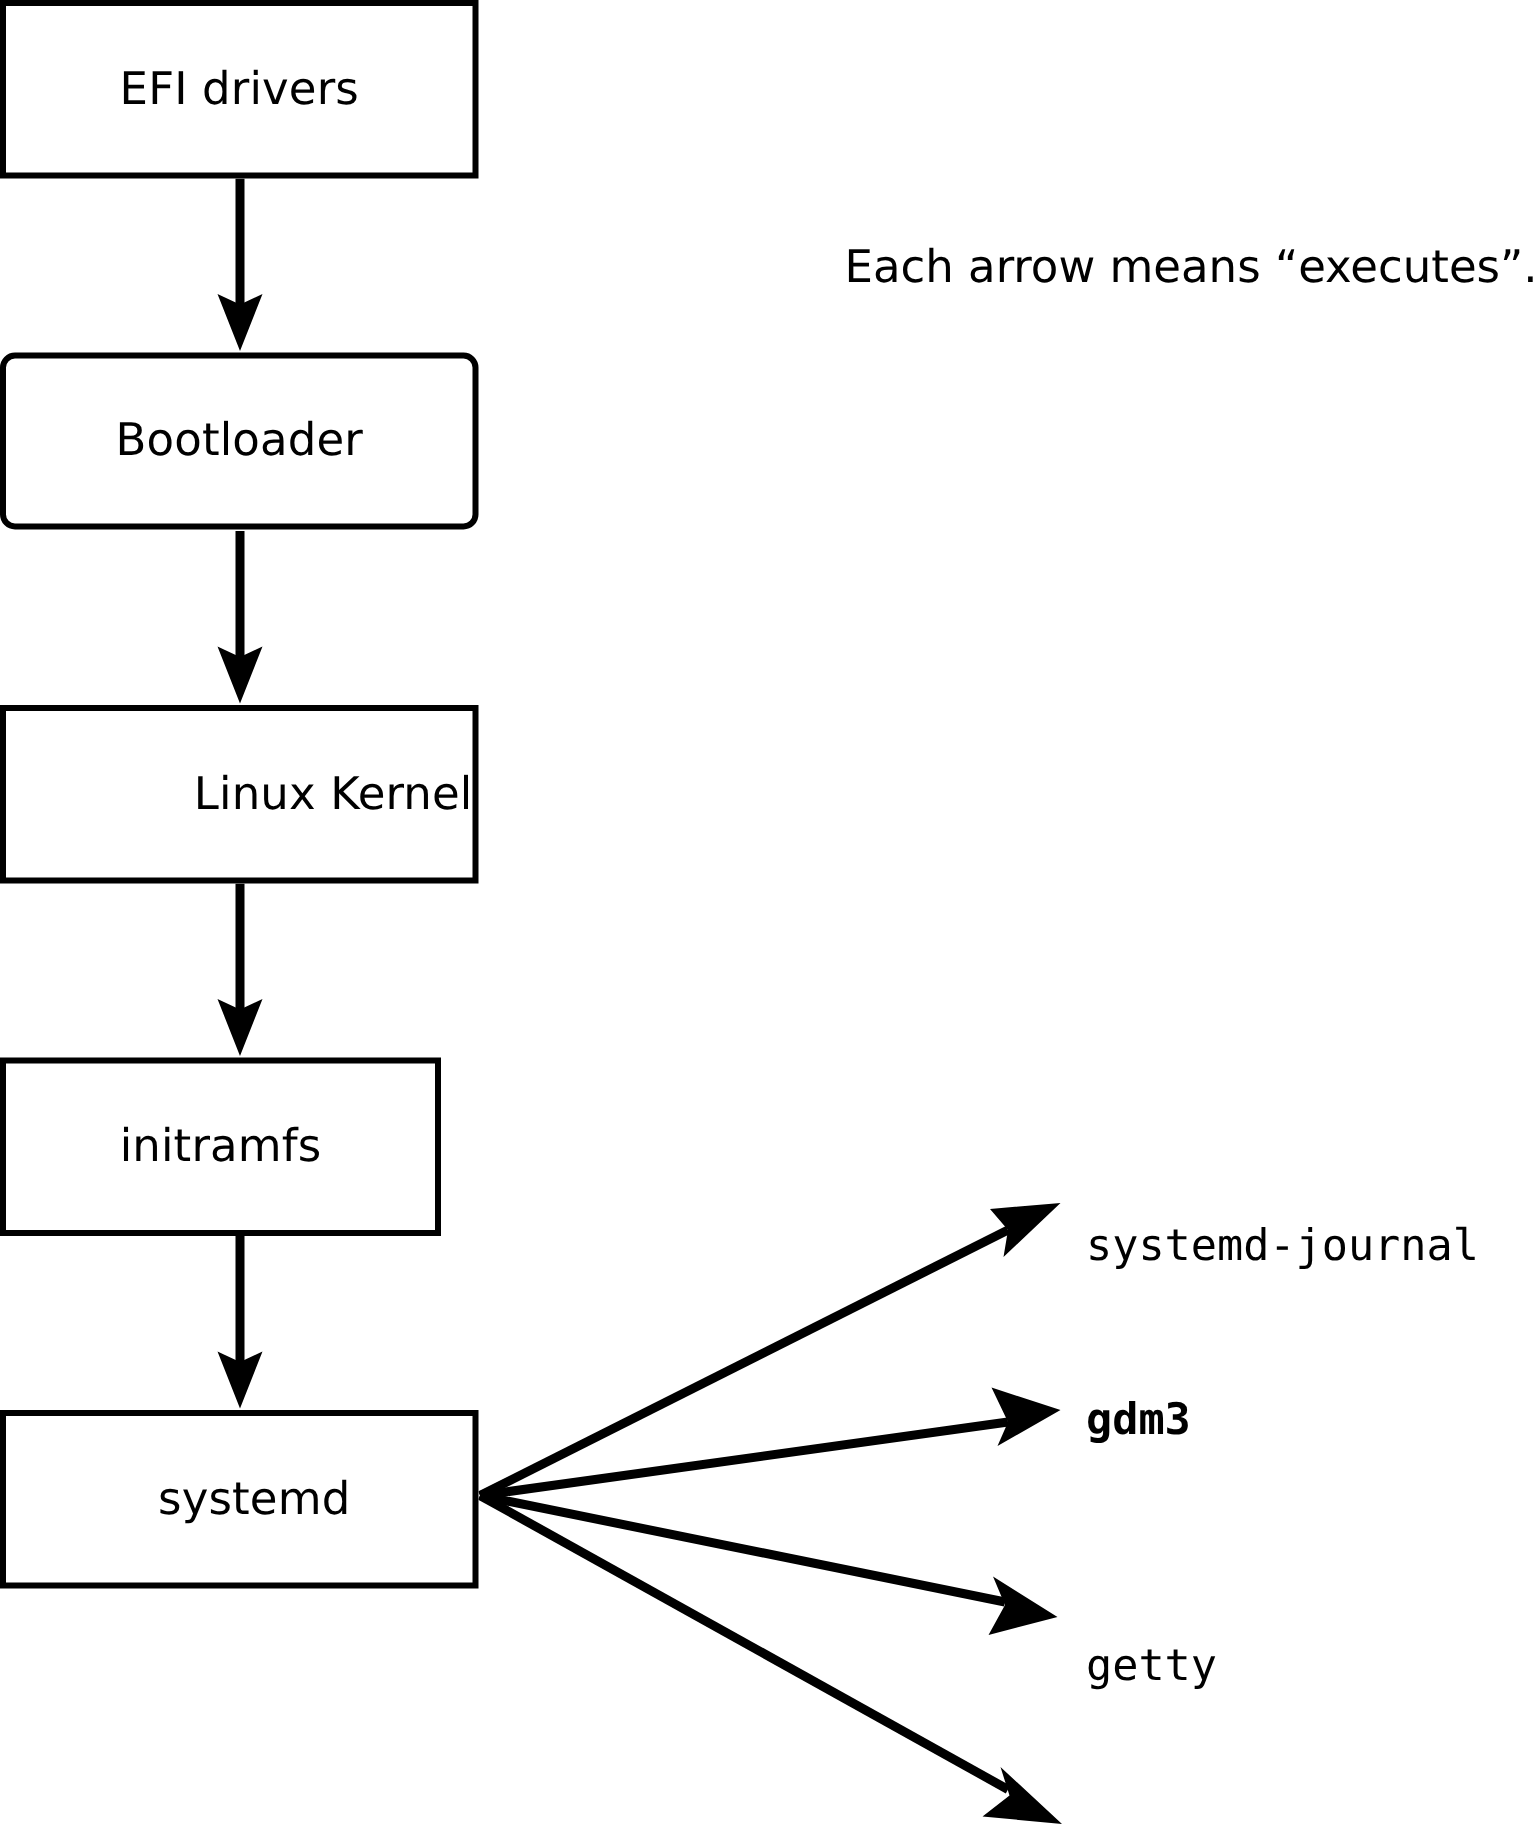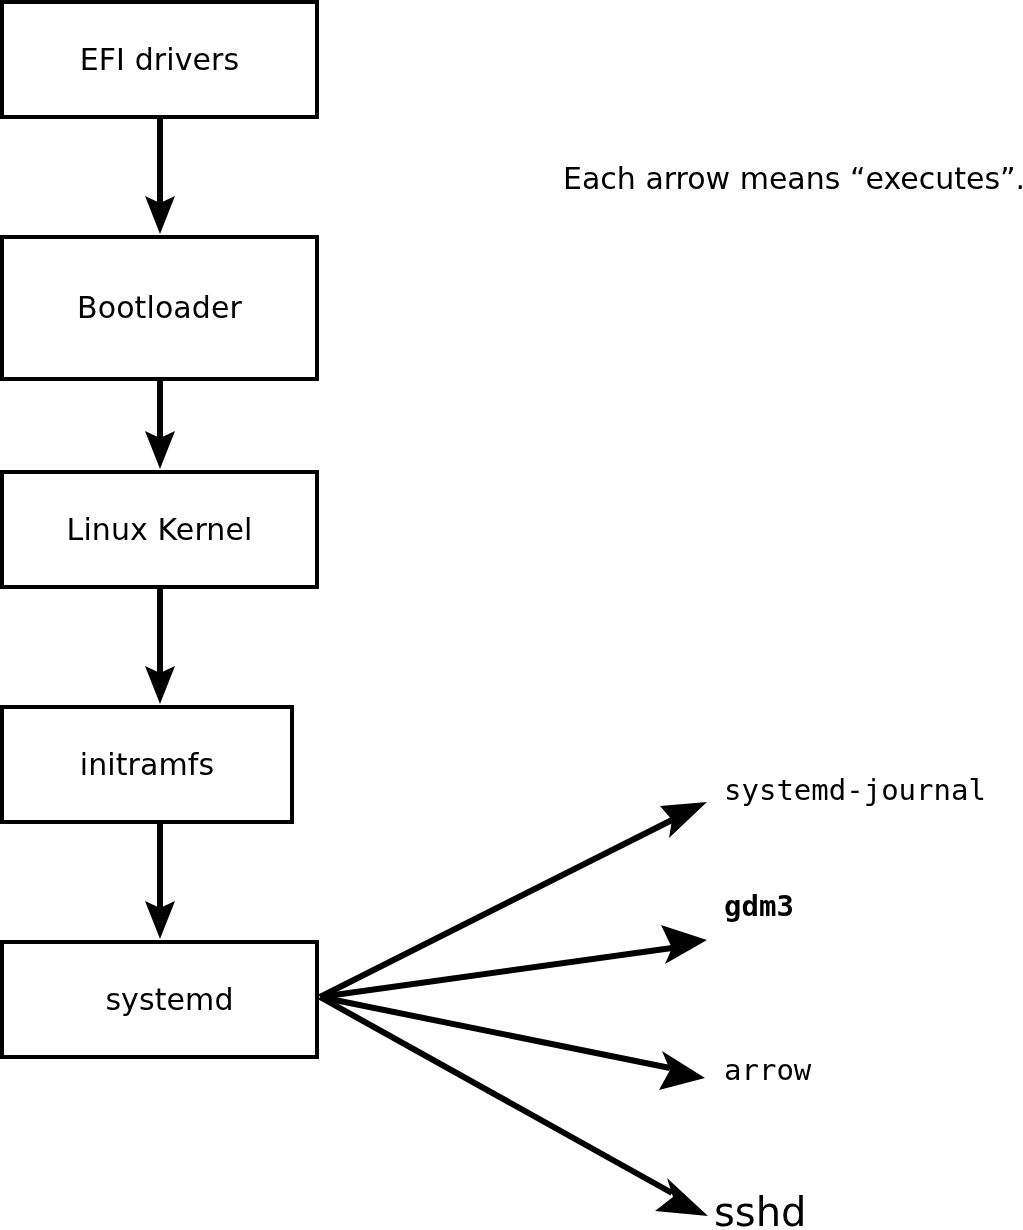--- a/index.html
+++ b/index.html
@@ -47,20 +47,21 @@
     white-space: nowrap;
     line-height: 1;
   }
   .leaf-label {
     position: absolute;
     font-family: "DejaVu Sans Mono", "Liberation Mono", monospace;
     font-size: 29px;
     color: #000000;
     white-space: nowrap;
     line-height: 1;
+    margin-top: 40px;
   }
   .leaf-label.sans {
     font-family: "DejaVu Sans", "Liberation Sans", sans-serif;
     font-size: 40px;
   }
 </style>
 </head>
 <body>
 
 <div id="canvas">
@@ -99,39 +100,39 @@
     <g>
       <line x1="320" y1="997" x2="672" y2="1193" stroke="#000" stroke-width="6"></line>
       <path d="M 708 1216 L 667 1178 L 673 1197 L 655 1211 Z" fill="#000"></path>
     </g>
   </svg>
 
   <div class="node-box" style="left:0px; top:0px; width:319px; height:119px;">
     <span class="node-label">EFI drivers</span>
   </div>
 
-  <div class="node-box" style="left:0px; top:235px; width:319px; height:146px;">
+  <div class="node-box" style="left:0px; top:235px; width:319px; height:118px;border-radius:10px;">
     <span class="node-label">Bootloader</span>
   </div>
 
-  <div class="node-box" style="left:0px; top:470px; width:319px; height:119px;">
+  <div class="node-box" style="left:0px; top:470px; width:319px; height:119px;justify-content:flex-end;">
     <span class="node-label">Linux Kernel</span>
   </div>
 
   <div class="node-box" style="left:0px; top:705px; width:294px; height:119px;">
     <span class="node-label">initramfs</span>
   </div>
 
   <div class="node-box" style="left:0px; top:940px; width:319px; height:119px;padding-left:20px;">
     <span class="node-label">systemd</span>
   </div>
 
   <div class="caption-text" style="left:563px; top:164px;">Each arrow means “executes”.</div>
 
   <div class="leaf-label" style="left:724px; top:776px;">systemd-journal</div>
 
   <div class="leaf-label" style="left:724px; top:892px;font-weight:bold;">gdm3</div>
 
-  <div class="leaf-label" style="left:724px; top:1056px;">arrow</div>
+  <div class="leaf-label" style="left:724px; top:1056px;">getty</div>
 
   <div class="leaf-label sans" style="left:714px; top:1192px;">sshd</div>
 
 </div>
 
 </body></html>

